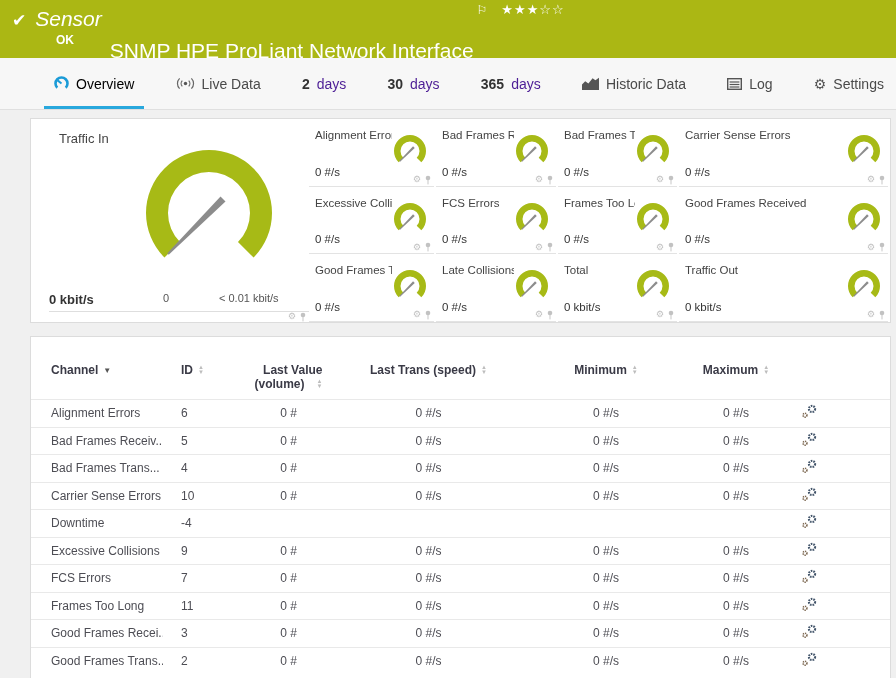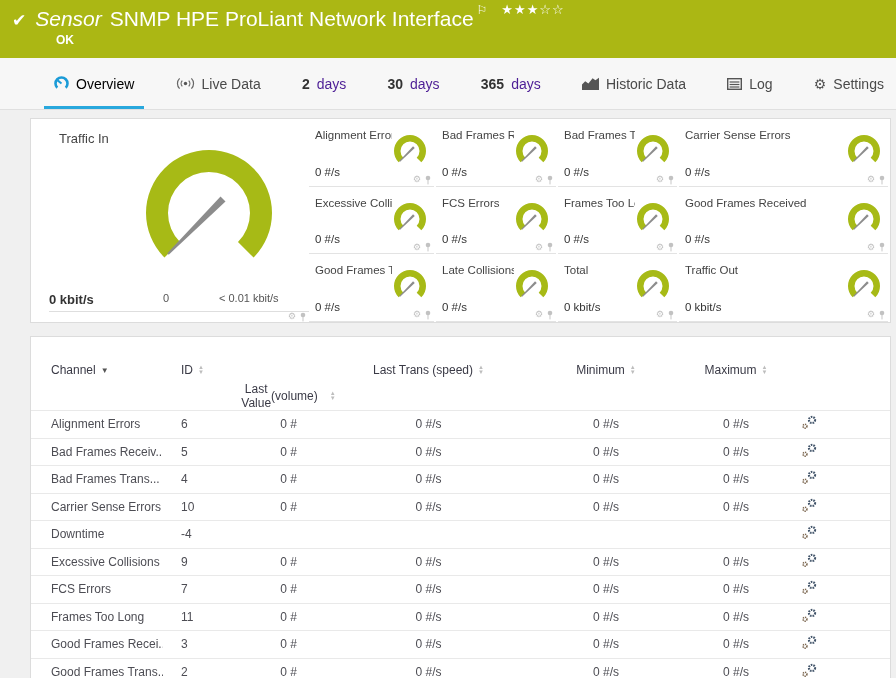--- a/index.html
+++ b/index.html
@@ -6,21 +6,21 @@
   html,body { width:896px; height:678px; overflow:hidden; }
   body {
     font-family: "Liberation Sans","DejaVu Sans",sans-serif;
     background:#f0f0f0; position:relative; color:#444;
   }
   
   .statusbar { height:58px; background:#abb714; color:#fff; position:relative; padding:7px 0 0 12px; }
   .title-row { display:flex; align-items:flex-start; }
   .check { font-size:17px; font-weight:bold; margin:3px 9px 0 0; }
   .kind { font-style:italic; font-size:21px; margin-right:8px; }
-  .sensor-name { font-size:21px; }
+  .sensor-name { font-size:21px;margin-top:32px; }
   .flag { font-size:12px; vertical-align:top; position:relative; top:-4px; margin-left:3px; }
   .stars { font-size:13px; letter-spacing:1px; position:relative; top:-5px; margin-left:14px; cursor:pointer; }
   .status-ok { position:absolute; left:56px; top:33px; font-size:12px; font-weight:bold; }
   
   .tabbar { height:52px; background:#f7f7f7; border-bottom:1px solid #e0e0e0;
     display:flex; align-items:stretch; justify-content:space-between; padding:0 6px 0 48px; }
   .tab { display:flex; align-items:center; gap:7px; font-size:14px; color:#4a4a4a;
     position:relative; padding:0 6px; cursor:pointer; white-space:nowrap; }
   .tab .num { font-weight:bold; color:#333; }
   .tab .dlabel { color:#4c1d95; }
@@ -46,27 +46,27 @@
   .sg-title { position:absolute; top:10px; left:6px; right:44px; font-size:11.5px; color:#444; white-space:nowrap; overflow:hidden; }
   .sg-svg { position:absolute; right:4px; top:13px; }
   .sg-value { position:absolute; left:6px; bottom:9px; font-size:11.5px; color:#333; }
   .sg-icons { position:absolute; right:4px; bottom:2px; }
   .mini-icons { display:flex; align-items:center; gap:3px; color:#c2c2c2; }
   .mini-icons .g { font-size:9px; line-height:9px; cursor:pointer; }
   
   .panel-table { top:336px; height:400px; padding:26px 0 0 0; }
   .tgrid { display:grid; grid-template-columns:132px 88px 75px 205px 150px 110px 1fr; align-items:center; }
   .thead { min-height:36px; align-items:start; font-size:12px; color:#3a3a46; }
-  .th { display:flex; align-items:center; gap:5px; }
+  .th { display:flex; align-items:center; gap:5px;font-weight:bold; }
   .th.c { justify-content:center; text-align:center; }
   .th-channel { padding-left:20px; }
   .th-id { padding-left:18px; }
   .sort-desc { color:#555; font-size:8px; }
   .sort-both { display:inline-flex; flex-direction:column; color:#bdbdbd; font-size:6px; line-height:5px; }
-  .two-line { display:flex; align-items:center;margin-top:19px; }
+  .two-line { display:flex; flex-direction:column; align-items:flex-end; }
   .two-line .l2 { display:flex; align-items:center; gap:12px; }
   .trow { height:27.5px; border-top:1px solid #e9e9e9; font-size:12px; color:#4d4d54; }
   .td-channel { padding-left:20px; white-space:nowrap; overflow:hidden; }
   .td-id { padding-left:18px; }
   .td-c { text-align:center; }
   .td-icon { padding-left:10px; cursor:pointer; }
 </style>
 </head>
 <body>
 

